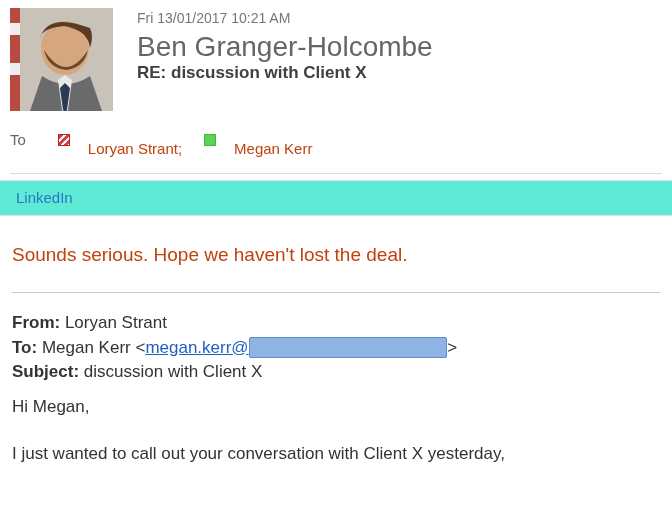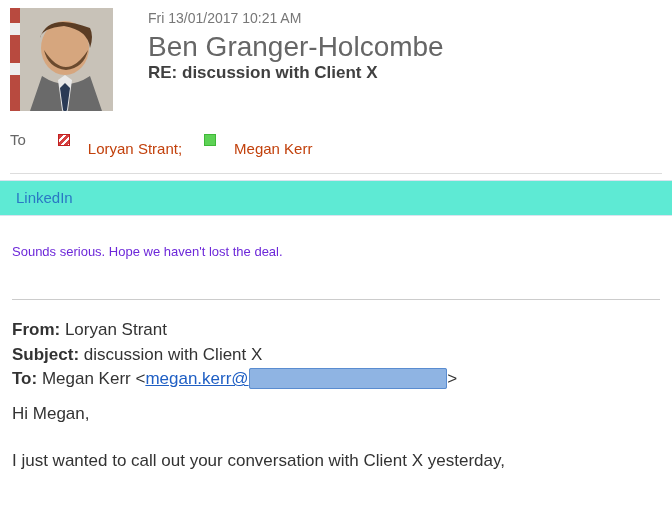--- a/index.html
+++ b/index.html
@@ -10,21 +10,20 @@
       height: 513px;
       overflow: hidden;
       color: #333;
     }
     .email-container {
       padding: 8px 0 0 0;
     }
     .header-row {
       display: flex;
       padding: 0 10px;
-      gap: 11px;
     }
     .avatar {
       width: 103px;
       height: 103px;
       flex-shrink: 0;
       margin-right: 24px;
       position: relative;
       overflow: hidden;
     }
     .avatar svg { width: 100%; height: 100%; display: block; }
@@ -94,23 +93,23 @@
       color: #2a78c4;
       font-size: 15px;
       cursor: pointer;
     }
     .body-content {
       padding: 28px 12px 0 12px;
       font-size: 17px;
       color: #333;
     }
     .lead-message {
-      color: #6d28d9;
-      font-size: 13px;
-      margin-bottom: 40px;
+      color: #c2410c;
+      font-size: 19px;
+      margin-bottom: 26px;
     }
     .body-divider {
       border: none;
       border-top: 1px solid #ccc;
       margin: 0 0 18px 0;
     }
     .quoted-header {
       font-size: 17px;
       line-height: 1.45;
       margin-bottom: 10px;
@@ -179,24 +178,24 @@
   <div class="body-content">
     <div class="lead-message">Sounds serious. Hope we haven't lost the deal.</div>
 
     <hr class="body-divider">
 
     <div class="quoted-header">
       <div>
         <span class="label">From:</span><span> Loryan Strant</span>
       </div>
       <div>
-        <span class="label">Subject:</span><span> discussion with Client X</span>
+        <span class="label">To:</span><span> Megan Kerr &lt;</span><span class="email-link"><span>megan.kerr@</span><span class="redacted">████████████████</span></span><span>&gt;</span>
       </div>
       <div>
-        <span class="label">To:</span><span> Megan Kerr &lt;</span><span class="email-link"><span>megan.kerr@</span><span class="redacted">████████████████</span></span><span>&gt;</span>
+        <span class="label">Subject:</span><span> discussion with Client X</span>
       </div>
     </div>
 
     <div class="quoted-body">
       <p>Hi Megan,</p>
       <p>I just wanted to call out your conversation with Client X yesterday,</p>
     </div>
   </div>
 
 </div>

